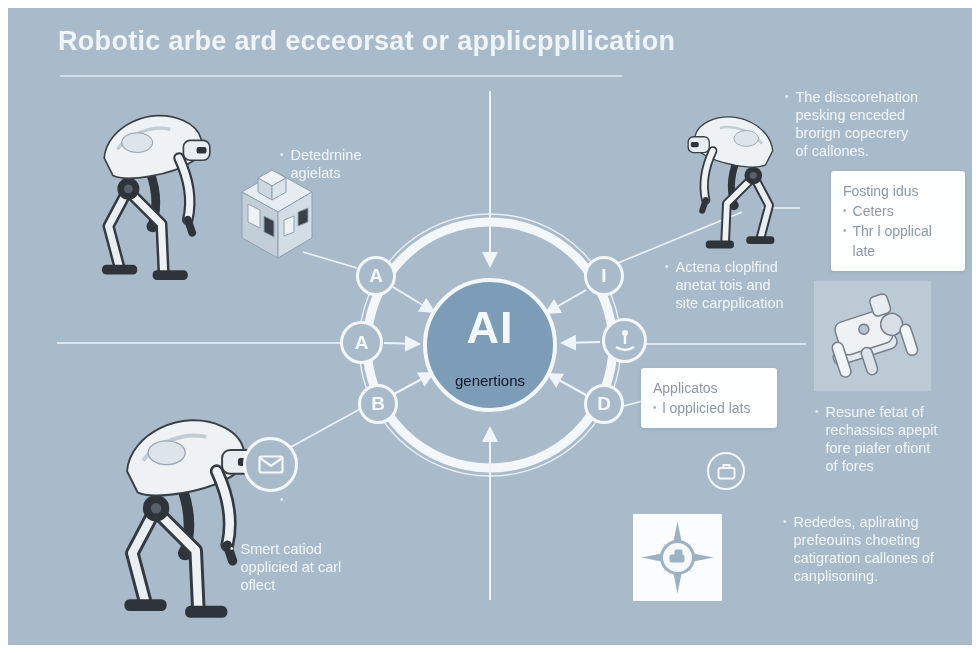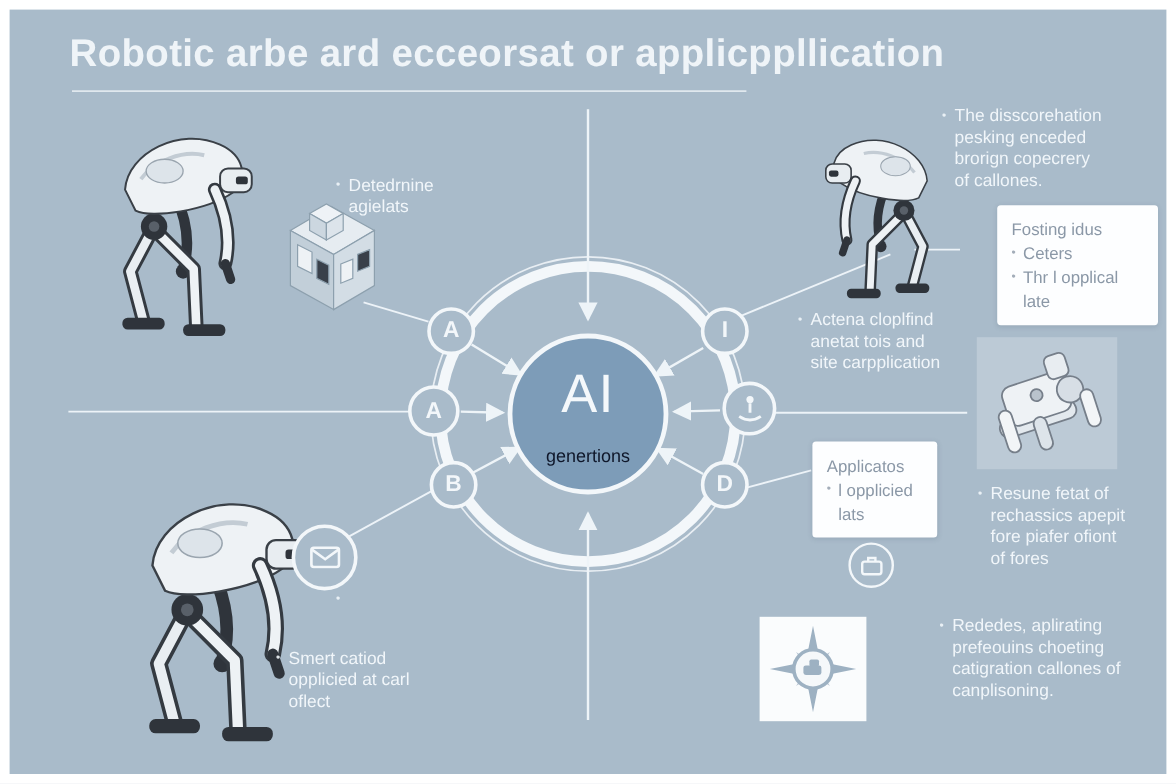--- a/index.html
+++ b/index.html
@@ -1,25 +1,25 @@
 <!DOCTYPE html>
 <html><head>
 <meta charset="utf-8">
 <style>
   html,body{margin:0;padding:0;background:#ffffff;}
   .stage{position:relative;width:980px;height:653px;background:#ffffff;font-family:"Liberation Sans",sans-serif;overflow:hidden;}
   .panel{position:absolute;left:8px;top:8px;width:964px;height:637px;background:#a9bbca;}
   svg.overlay{position:absolute;left:0;top:0;z-index:1;}
   .hud{position:absolute;left:0;top:0;width:980px;height:653px;z-index:2;}
-  .title{position:absolute;left:58px;top:26px;font-size:32px;font-weight:700;color:#eff4f8;letter-spacing:.3px;}
+  .title{position:absolute;left:58px;top:26px;font-size:27px;font-weight:700;color:#eff4f8;letter-spacing:.3px;}
   .ann{position:absolute;display:flex;gap:7px;color:#f1f6fa;font-size:14.5px;line-height:18px;font-weight:400;}
   .ab{font-size:10px;line-height:18px;opacity:.9;}
   .node{position:absolute;border-radius:50%;background:#a9bbca;border:3px solid #f3f7fa;display:flex;align-items:center;justify-content:center;color:#f3f7fa;font-weight:bold;font-size:19px;box-sizing:border-box;}
   .center-circle{position:absolute;left:423px;top:278px;width:134px;height:134px;border-radius:50%;background:#7d9cb8;border:4px solid #f3f7fa;box-sizing:border-box;display:flex;flex-direction:column;align-items:center;justify-content:center;color:#f4f8fb;}
-  .center-circle .big{font-size:45px;font-weight:400;letter-spacing:1px;}
+  .center-circle .big{font-size:45px;font-weight:700;letter-spacing:1px;}
   .center-circle .sub{font-size:15px;margin-top:18px;color:#0f172a;}
   .card{position:absolute;background:#fdfeff;border-radius:3px;padding:10px 12px;color:#8b98a7;font-size:14px;line-height:20px;box-sizing:border-box;box-shadow:0 1px 4px rgba(50,70,90,.15);}
   .card .ci{display:flex;gap:6px;}
   .card .ab{color:#9aa5b2;line-height:20px;}
   .icon-card{position:absolute;box-sizing:border-box;display:flex;align-items:center;justify-content:center;}
 </style>
 </head>
 <body>
 
 <div class="stage">
@@ -209,21 +209,21 @@
       <div class="ci">
         <span class="ab">•</span>
         <span>Ceters</span>
       </div>
       <div class="ci">
         <span class="ab">•</span>
         <span>Thr l opplical late</span>
       </div>
     </div>
 
-    <div class="card" style="left:677px;top:368px;width:104px;">
+    <div class="card" style="left:641px;top:368px;width:136px;">
       <div>Applicatos</div>
       <div class="ci">
         <span class="ab">•</span>
         <span>l opplicied lats</span>
       </div>
     </div>
 
     <div class="icon-card" style="left:633px;top:514px;width:89px;height:87px;background:#fafcfd;">
       <svg width="89" height="87" viewBox="0 0 89 87">
         <g transform="translate(44.5,43.5)">

